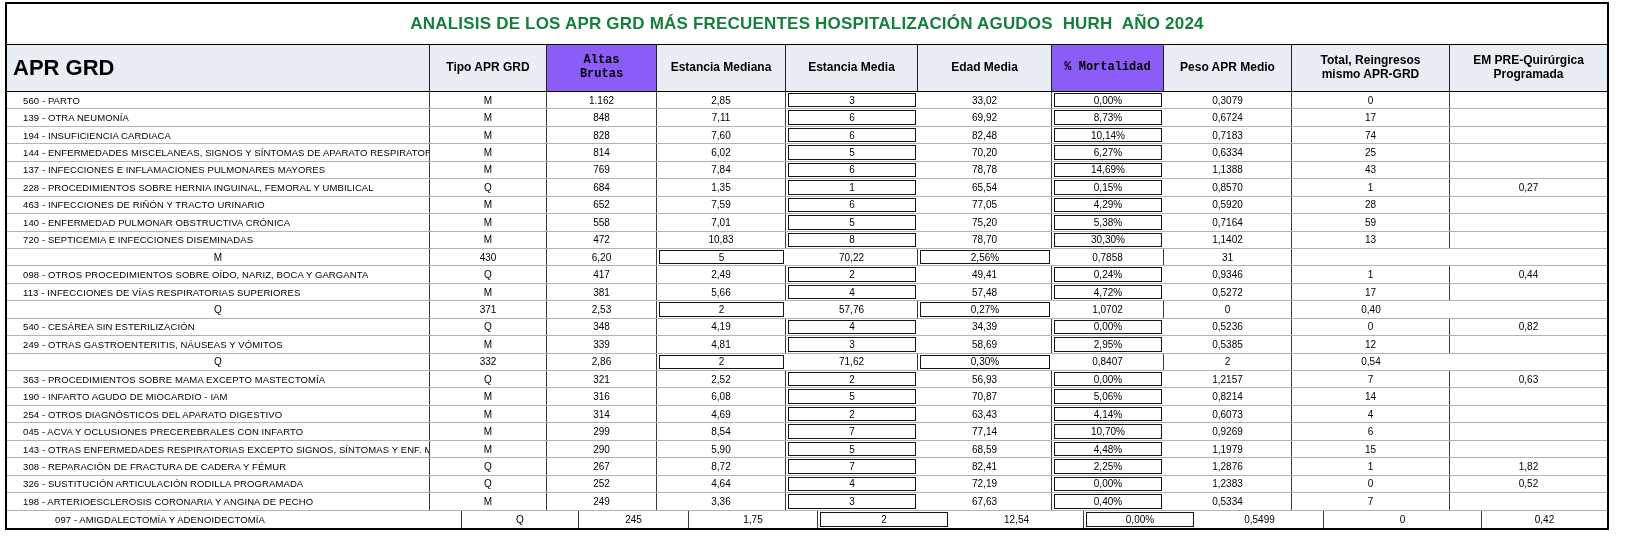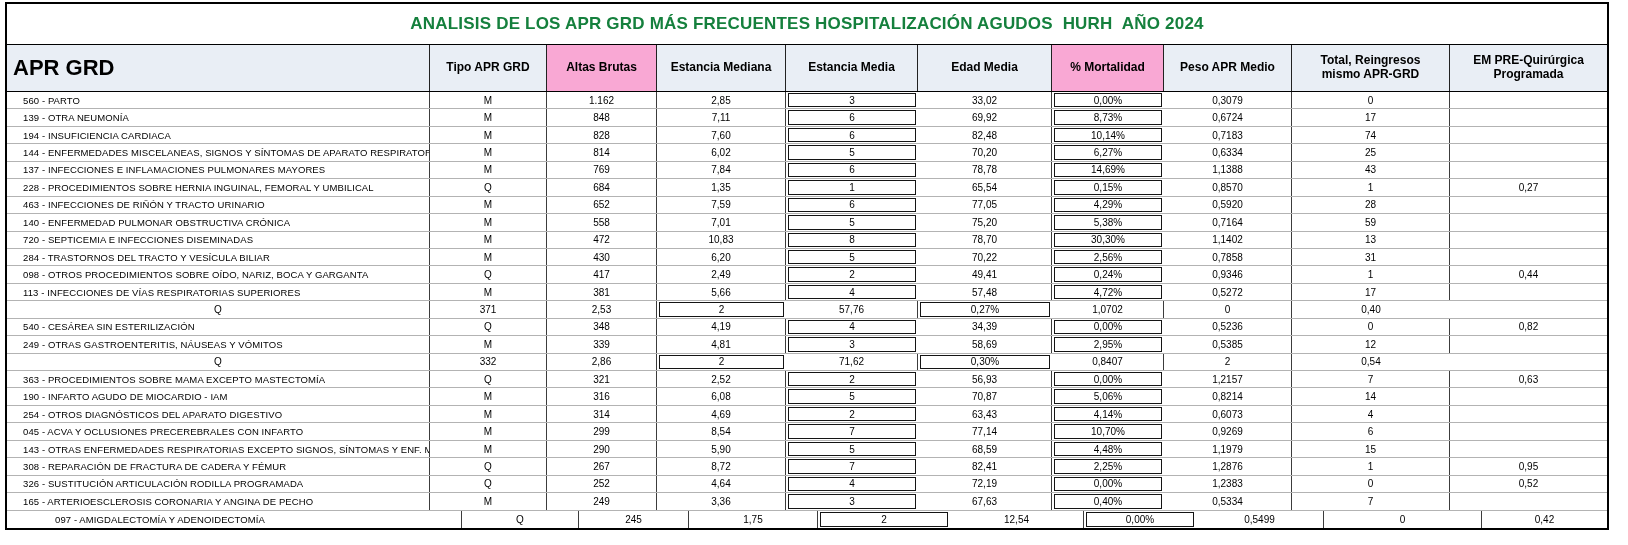--- a/index.html
+++ b/index.html
@@ -5,21 +5,21 @@
   html,body{margin:0;padding:0;background:#fff;}
   body{width:1628px;height:545px;overflow:hidden;font-family:"Liberation Sans",sans-serif;-webkit-font-smoothing:antialiased;}
   .report{position:absolute;left:5px;top:2px;width:1604px;box-sizing:border-box;border:2px solid #000;background:#fff;}
   .title-band{height:40px;border-bottom:1px solid #000;display:flex;align-items:center;justify-content:center;
     font-weight:bold;font-size:17px;color:#15803d;white-space:pre;letter-spacing:.2px;}
   .grid-row{display:grid;grid-template-columns:423px 117px 110px 129px 132px 134px 112px 128px 158px auto;}
   .thead{height:46px;border-bottom:1px solid #000;background:#E9EEF5;}
   .hc{box-sizing:border-box;border-right:1px solid #222;display:flex;align-items:center;justify-content:center;
     text-align:center;font-weight:bold;font-size:12px;line-height:1.15;color:#000;padding:2px 12px;}
   .hc:last-child{border-right:none;}
-  .hc.white{background:#f9a8d4;}
+  .hc.white{background:#8b5cf6;font-family:Liberation Mono, monospace;}
   .hc.first{justify-content:flex-start;text-align:left;font-size:22px;padding-left:6px;}
   .tbody{height:436px;display:grid;grid-template-rows:repeat(25,1fr);}
   .row{border-bottom:1px solid #b3b3b3;}
   .row:last-child{border-bottom:none;margin-left:32px;}
   .cell{box-sizing:border-box;border-right:1px solid #3c3c3c;display:flex;align-items:center;justify-content:center;
     font-size:10px;color:#000;overflow:hidden;white-space:nowrap;}
   .cell:last-child{border-right:none;}
   .cell.name{justify-content:flex-start;padding-left:16px;font-size:9.5px;letter-spacing:.1px;}
   .cell.boxed{border:1px solid #141414;margin:1px 2px;}
 </style>
@@ -143,21 +143,20 @@
         <div class="cell">472</div>
         <div class="cell">10,83</div>
         <div class="cell boxed">8</div>
         <div class="cell">78,70</div>
         <div class="cell boxed">30,30%</div>
         <div class="cell">1,1402</div>
         <div class="cell">13</div>
         <div class="cell"></div>
       </div>
       <div class="row grid-row">
-        <div class="cell name">284 - TRASTORNOS DEL TRACTO Y VESÍCULA BILIAR</div>
         <div class="cell">M</div>
         <div class="cell">430</div>
         <div class="cell">6,20</div>
         <div class="cell boxed">5</div>
         <div class="cell">70,22</div>
         <div class="cell boxed">2,56%</div>
         <div class="cell">0,7858</div>
         <div class="cell">31</div>
         <div class="cell"></div>
       </div>
@@ -294,36 +293,36 @@
       <div class="row grid-row">
         <div class="cell name">308 - REPARACIÓN DE FRACTURA DE CADERA Y FÉMUR</div>
         <div class="cell">Q</div>
         <div class="cell">267</div>
         <div class="cell">8,72</div>
         <div class="cell boxed">7</div>
         <div class="cell">82,41</div>
         <div class="cell boxed">2,25%</div>
         <div class="cell">1,2876</div>
         <div class="cell">1</div>
-        <div class="cell">0,95</div>
+        <div class="cell">1,82</div>
       </div>
       <div class="row grid-row">
         <div class="cell name">326 - SUSTITUCIÓN ARTICULACIÓN RODILLA PROGRAMADA</div>
         <div class="cell">Q</div>
         <div class="cell">252</div>
         <div class="cell">4,64</div>
         <div class="cell boxed">4</div>
         <div class="cell">72,19</div>
         <div class="cell boxed">0,00%</div>
         <div class="cell">1,2383</div>
         <div class="cell">0</div>
         <div class="cell">0,52</div>
       </div>
       <div class="row grid-row">
-        <div class="cell name">165 - ARTERIOESCLEROSIS CORONARIA Y ANGINA DE PECHO</div>
+        <div class="cell name">198 - ARTERIOESCLEROSIS CORONARIA Y ANGINA DE PECHO</div>
         <div class="cell">M</div>
         <div class="cell">249</div>
         <div class="cell">3,36</div>
         <div class="cell boxed">3</div>
         <div class="cell">67,63</div>
         <div class="cell boxed">0,40%</div>
         <div class="cell">0,5334</div>
         <div class="cell">7</div>
         <div class="cell"></div>
       </div>

